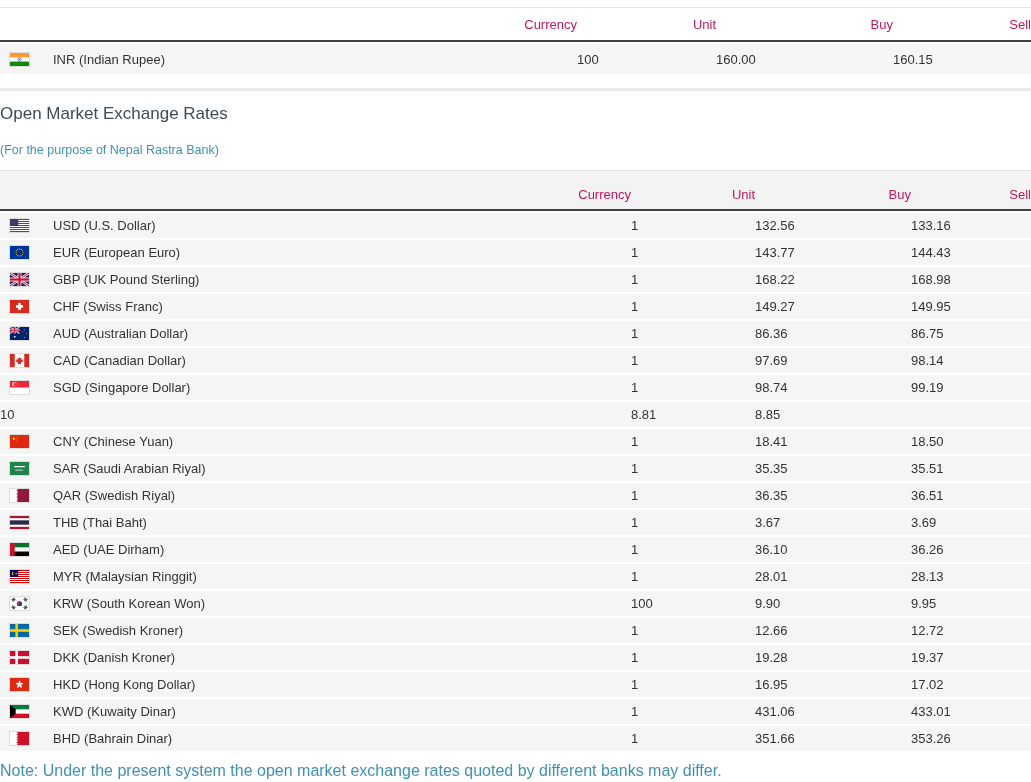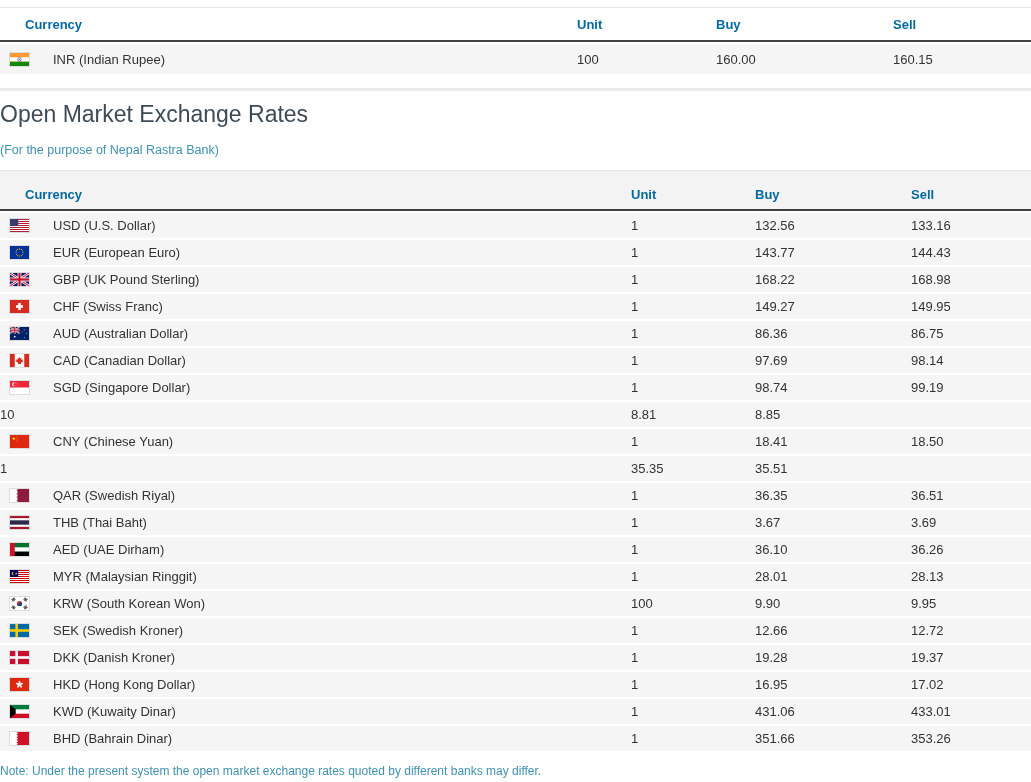--- a/index.html
+++ b/index.html
@@ -12,39 +12,39 @@
 
   
   .grid-t1{display:grid;grid-template-columns:577px 139px 177px 1fr;}
   .grid-t2{display:grid;grid-template-columns:631px 124px 156px 1fr;}
 
   .hrow{align-items:center;background:#fff;
         border-top:1px solid #e4e4e4;border-bottom:2px solid #3e4043;}
   .t1-hrow{height:32px;}
   .t2-hrow{height:38px;background:#f3f3f3;align-items:flex-end;}
   .t2-hrow .hc{padding-bottom:7px;}
-  .hc{font-size:13px;font-weight:bold;color:#0369a1;}
+  .hc{font-size:13px;font-weight:normal;color:#be185d;text-align:right;}
   .hc.cur{padding-left:25px;}
 
   .rows{margin-top:2px;}
   .row{background:#f5f5f6;height:25px;margin-bottom:2px;align-items:center;}
   .t1-rows .row{height:30px;}
   .cell{font-size:13px;color:#333;white-space:nowrap;}
   .cell.cur{padding-left:10px;display:flex;align-items:center;}
   .flag{width:19px;height:13px;margin-right:24px;flex:none;
         box-shadow:0 0 0 1px rgba(0,0,0,.10);background:#fff;}
   .flag svg{display:block;width:19px;height:13px;}
 
   .divider{height:3px;background:#ebebeb;margin-top:14px;}
 
-  .title{margin:11px 0 0 0;font-size:23px;line-height:24px;
+  .title{margin:11px 0 0 0;font-size:17px;line-height:24px;
          font-weight:normal;color:#3e4b55;}
   .subtitle{margin-top:16px;font-size:12.5px;line-height:17px;color:#4191af;}
   .t2-wrap{margin-top:11px;}
-  .note{margin-top:12px;font-size:12px;line-height:16px;color:#4191af;}
+  .note{margin-top:12px;font-size:16px;line-height:16px;color:#4191af;}
 </style>
 </head>
 <body>
 
 <div class="page">
 
   <section>
     <div class="hrow t1-hrow grid-t1">
       <div class="hc cur">Currency</div>
       <div class="hc">Unit</div>
@@ -246,20 +246,30 @@
                 <circle cx="21" cy="19" r="1.3" fill="#ffde00"></circle>
               </svg>
             </span>
             <span>CNY (Chinese Yuan)</span>
           </div>
           <div class="cell">1</div>
           <div class="cell">18.41</div>
           <div class="cell">18.50</div>
         </div>
         <div class="row grid-t2">
+          <div class="cell cur">
+            <span class="flag">
+              <svg viewBox="0 0 60 40" preserveAspectRatio="none">
+                <rect width="60" height="40" fill="#1d8348"></rect>
+                <rect x="13" y="12.5" width="34" height="4" rx="1.5" fill="#fff"></rect>
+                <rect x="16" y="24" width="25" height="2.5" rx="1" fill="#fff"></rect>
+              </svg>
+            </span>
+            <span>SAR (Saudi Arabian Riyal)</span>
+          </div>
           <div class="cell">1</div>
           <div class="cell">35.35</div>
           <div class="cell">35.51</div>
         </div>
         <div class="row grid-t2">
           <div class="cell cur">
             <span class="flag">
               <svg viewBox="0 0 60 40" preserveAspectRatio="none">
                 <rect width="60" height="40" fill="#fff"></rect>
                 <polygon points="60,0 60,40 20,40 26,37.8 20,35.6 26,33.3 20,31.1 26,28.9 20,26.7 26,24.4 20,22.2 26,20.0 20,17.8 26,15.6 20,13.3 26,11.1 20,8.9 26,6.7 20,4.4 26,2.2 20,-0.0" fill="#8d1b3d"></polygon>

